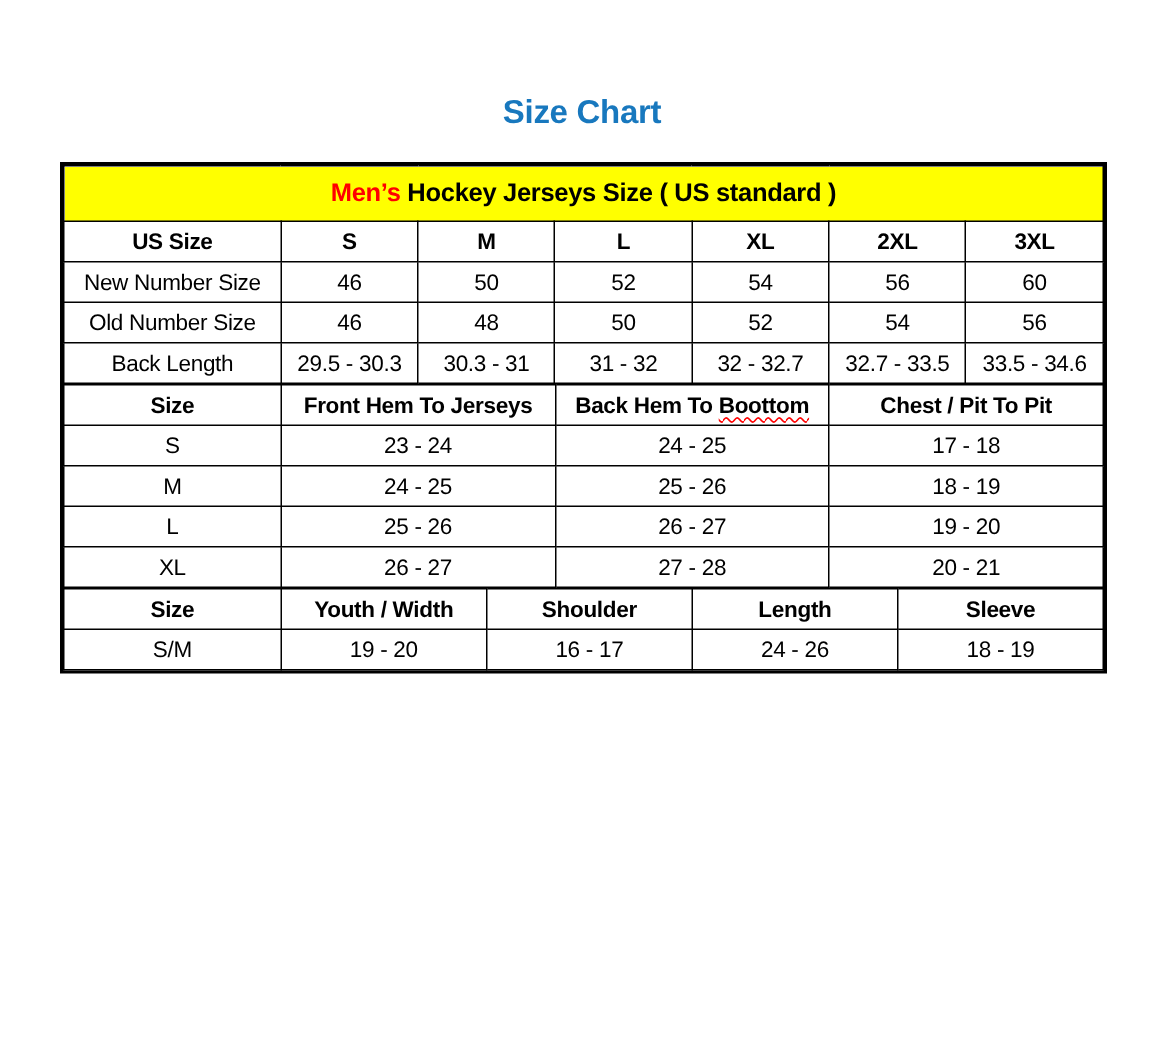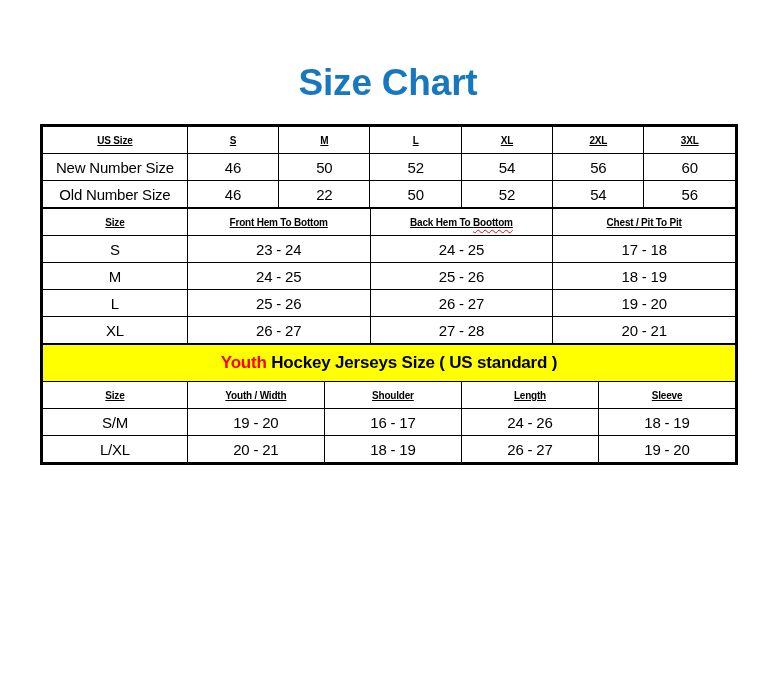--- a/index.html
+++ b/index.html
@@ -3,34 +3,34 @@
 <meta charset="utf-8">
 <style>
   html, body { margin: 0; padding: 0; }
   body {
     width: 776px; height: 692px; background: #ffffff; overflow: hidden;
     font-family: "Liberation Sans", sans-serif; color: #000000;
     letter-spacing: -0.2px;
   }
   .page-title {
     margin: 62px 0 0 0; width: 776px; text-align: center;
-    font-size: 37px; font-weight: bold; color: var(--title-color, #1878BE);
+    font-size: 22px; font-weight: bold; color: var(--title-color, #1878BE);
   }
   .chart-wrap {
     width: 694px; margin: 20px 0 0 40px;
     border: 2px solid #000000; background: #ffffff;
   }
   table { border-collapse: collapse; width: 100%; table-layout: fixed; }
   td { border: 1px solid #000000; text-align: center; vertical-align: middle; padding: 0 2px; overflow: hidden; }
   tr.section-header td {
     background: var(--section-bg, #FFFF00); height: 36px;
     font-size: 17px; font-weight: bold;
   }
   .accent { color: var(--accent-red, #FF0000); }
-  tr.col-header td { height: 26px; font-size: 10px; font-weight: bold; text-decoration: underline; }
+  tr.col-header td { height: 26px; font-size: 15px; font-weight: bold; }
   tr.data-row td { height: 26px; font-size: 15px; font-weight: normal; }
   td.label-plain { font-weight: normal; }
   td.label-bold { font-weight: bold; }
   .misspelled {
     text-decoration-line: underline; text-decoration-style: wavy;
     text-decoration-color: var(--accent-red, #FF0000);
     text-decoration-thickness: 1px; text-underline-offset: 3px;
   }
 </style>
 </head>
@@ -44,20 +44,23 @@
     <colgroup>
         <col style="width:20.9%">
         <col style="width:13.18%">
         <col style="width:13.18%">
         <col style="width:13.18%">
         <col style="width:13.18%">
         <col style="width:13.18%">
         <col style="width:13.2%">
       </colgroup>
     <tbody>
+      <tr class="section-header">
+        <td colspan="7"><span class="accent">Men’s</span> <span>Hockey Jerseys Size ( US standard )</span></td>
+      </tr>
       <tr class="col-header">
         <td>US Size</td>
         <td>S</td>
         <td>M</td>
         <td>L</td>
         <td>XL</td>
         <td>2XL</td>
         <td>3XL</td>
       </tr>
       <tr class="data-row">
@@ -65,40 +68,49 @@
         <td>46</td>
         <td>50</td>
         <td>52</td>
         <td>54</td>
         <td>56</td>
         <td>60</td>
       </tr>
       <tr class="data-row">
         <td class="label-plain">Old Number Size</td>
         <td>46</td>
-        <td>22</td>
+        <td>48</td>
         <td>50</td>
         <td>52</td>
         <td>54</td>
         <td>56</td>
+      </tr>
+      <tr class="data-row">
+        <td class="label-plain">Back Length</td>
+        <td>29.5 - 30.3</td>
+        <td>30.3 - 31</td>
+        <td>31 - 32</td>
+        <td>32 - 32.7</td>
+        <td>32.7 - 33.5</td>
+        <td>33.5 - 34.6</td>
       </tr>
     </tbody>
   </table>
 
   <table>
     <colgroup>
         <col style="width:20.9%">
         <col style="width:26.37%">
         <col style="width:26.37%">
         <col style="width:26.36%">
       </colgroup>
     <tbody>
       <tr class="col-header">
         <td>Size</td>
-        <td>Front Hem To Bottom</td>
+        <td>Front Hem To Jerseys</td>
         <td><span>Back Hem To </span><span class="misspelled">Boottom</span></td>
         <td>Chest / Pit To Pit</td>
       </tr>
       <tr class="data-row">
         <td class="label-bold">S</td>
         <td>23 - 24</td>
         <td>24 - 25</td>
         <td>17 - 18</td>
       </tr>
       <tr class="data-row">
@@ -124,40 +136,30 @@
 
   <table>
     <colgroup>
         <col style="width:20.9%">
         <col style="width:19.78%">
         <col style="width:19.78%">
         <col style="width:19.78%">
         <col style="width:19.76%">
       </colgroup>
     <tbody>
-      <tr class="section-header">
-        <td colspan="5"><span class="accent">Youth</span> <span>Hockey Jerseys Size ( US standard )</span></td>
-      </tr>
       <tr class="col-header">
         <td>Size</td>
         <td>Youth / Width</td>
         <td>Shoulder</td>
         <td>Length</td>
         <td>Sleeve</td>
       </tr>
       <tr class="data-row">
         <td class="label-bold">S/M</td>
         <td>19 - 20</td>
         <td>16 - 17</td>
         <td>24 - 26</td>
         <td>18 - 19</td>
       </tr>
-      <tr class="data-row">
-        <td class="label-bold">L/XL</td>
-        <td>20 - 21</td>
-        <td>18 - 19</td>
-        <td>26 - 27</td>
-        <td>19 - 20</td>
-      </tr>
     </tbody>
   </table>
 
 </div>
 
 </body></html>

